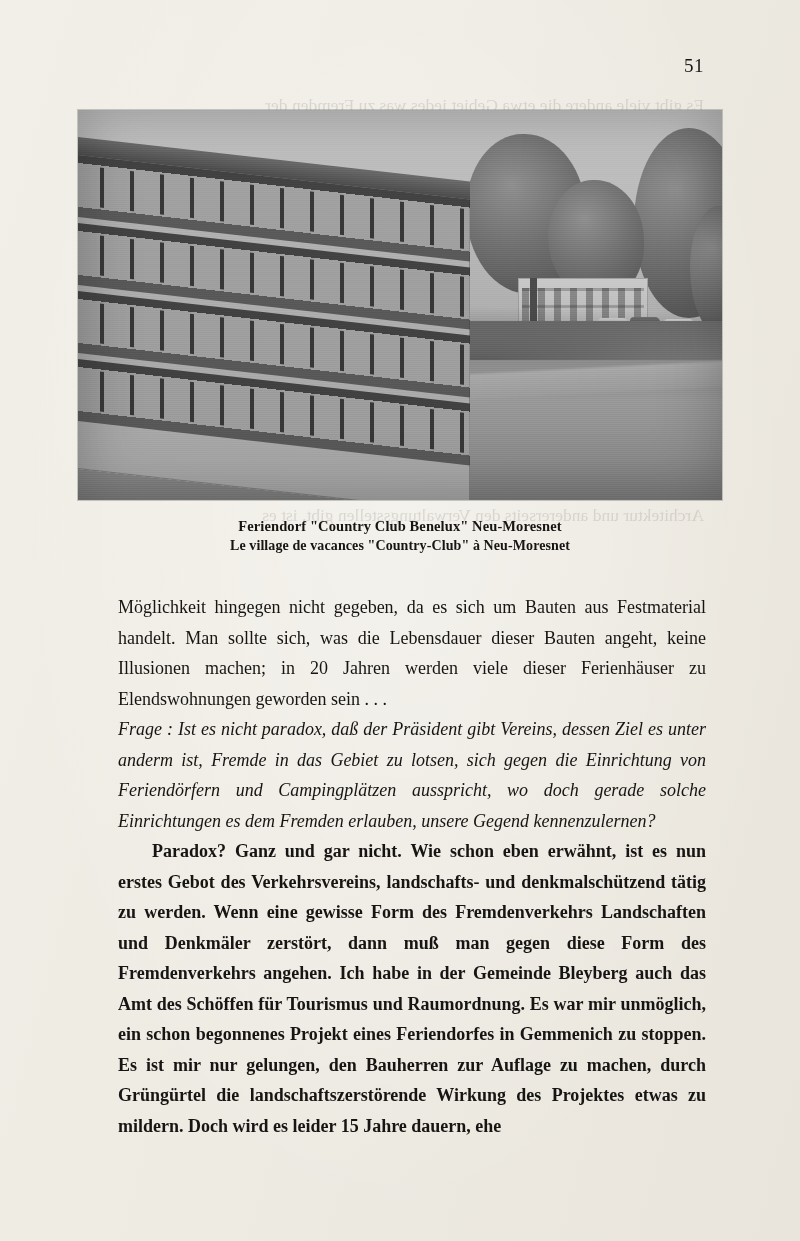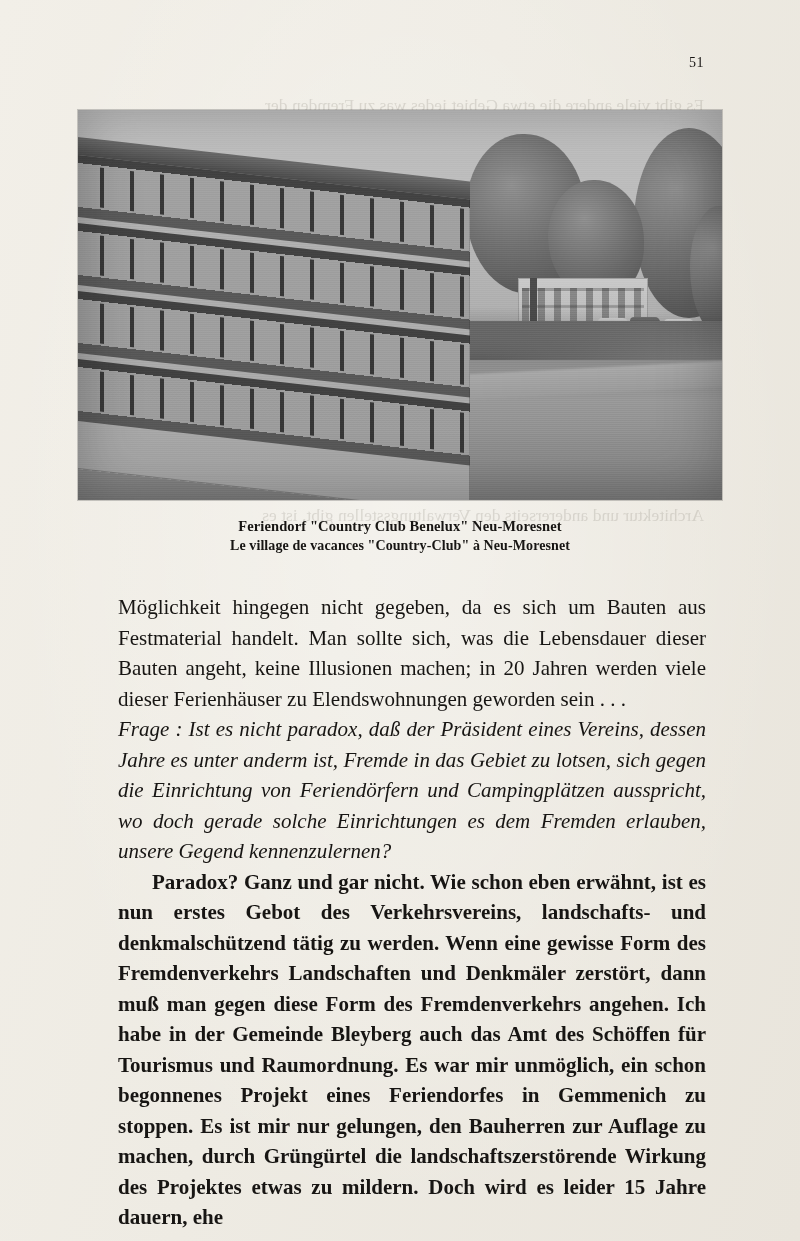--- a/index.html
+++ b/index.html
@@ -19,21 +19,21 @@
     position: absolute;
     inset: 0;
     background:
       radial-gradient(ellipse at 50% 40%, rgba(255,255,255,0.35), rgba(255,255,255,0) 70%),
       linear-gradient(105deg, #f2efe8 0%, #eeebe3 45%, #e9e5dc 100%);
   }
   .page-number {
     position: absolute;
     top: 55px;
     right: 96px;
-    font-size: 14px;
+    font-size: 19px;
     letter-spacing: 0.5px;
   }
   
   .bleed {
     position: absolute;
     left: 100px;
     right: 96px;
     color: rgba(90, 80, 70, 0.16);
     font-size: 17.5px;
     line-height: 30px;
@@ -188,21 +188,21 @@
     line-height: 20px;
     letter-spacing: 0.1px;
   }
   .caption .line2 { font-size: 14px; }
 
   .body-text {
     position: absolute;
     left: 118px;
     top: 592px;
     width: 588px;
-    font-size: 21px;
+    font-size: 18px;
     line-height: 30.5px;
     text-align: justify;
   }
   .body-text p { margin: 0; }
   .body-text p.indent { text-indent: 34px; font-weight: bold; }
   .body-text p.italic {
     font-style: italic;
     text-indent: 0;
   }
 </style>
@@ -242,17 +242,17 @@
       <div class="ph-vignette"></div>
     </div>
     <div class="caption">
       <div class="line1">Feriendorf "Country Club Benelux" Neu-Moresnet</div>
       <div class="line2">Le village de vacances "Country-Club" à Neu-Moresnet</div>
     </div>
   </div>
 
   <div class="body-text">
     <p>Möglichkeit hingegen nicht gegeben, da es sich um Bauten aus Festmaterial handelt. Man sollte sich, was die Lebensdauer dieser Bauten angeht, keine Illusionen machen; in 20 Jahren werden viele dieser Ferienhäuser zu Elendswohnungen geworden sein . . .</p>
-    <p class="italic">Frage : Ist es nicht paradox, daß der Präsident eines Vereins, dessen Jahre es unter anderm ist, Fremde in das Gebiet zu lotsen, sich gegen die Einrichtung von Feriendörfern und Campingplätzen ausspricht, wo doch gerade solche Einrichtungen es dem Fremden erlauben, unsere Gegend kennenzulernen?</p>
+    <p class="italic">Frage : Ist es nicht paradox, daß der Präsident gibt Vereins, dessen Ziel es unter anderm ist, Fremde in das Gebiet zu lotsen, sich gegen die Einrichtung von Feriendörfern und Campingplätzen ausspricht, wo doch gerade solche Einrichtungen es dem Fremden erlauben, unsere Gegend kennenzulernen?</p>
     <p class="indent">Paradox? Ganz und gar nicht. Wie schon eben erwähnt, ist es nun erstes Gebot des Verkehrsvereins, landschafts- und denkmalschützend tätig zu werden. Wenn eine gewisse Form des Fremdenverkehrs Landschaften und Denkmäler zerstört, dann muß man gegen diese Form des Fremdenverkehrs angehen. Ich habe in der Gemeinde Bleyberg auch das Amt des Schöffen für Tourismus und Raumordnung. Es war mir unmöglich, ein schon begonnenes Projekt eines Feriendorfes in Gemmenich zu stoppen. Es ist mir nur gelungen, den Bauherren zur Auflage zu machen, durch Grüngürtel die landschaftszerstörende Wirkung des Projektes etwas zu mildern. Doch wird es leider 15 Jahre dauern, ehe</p>
   </div>
 
 </div>
 
 </body></html>

